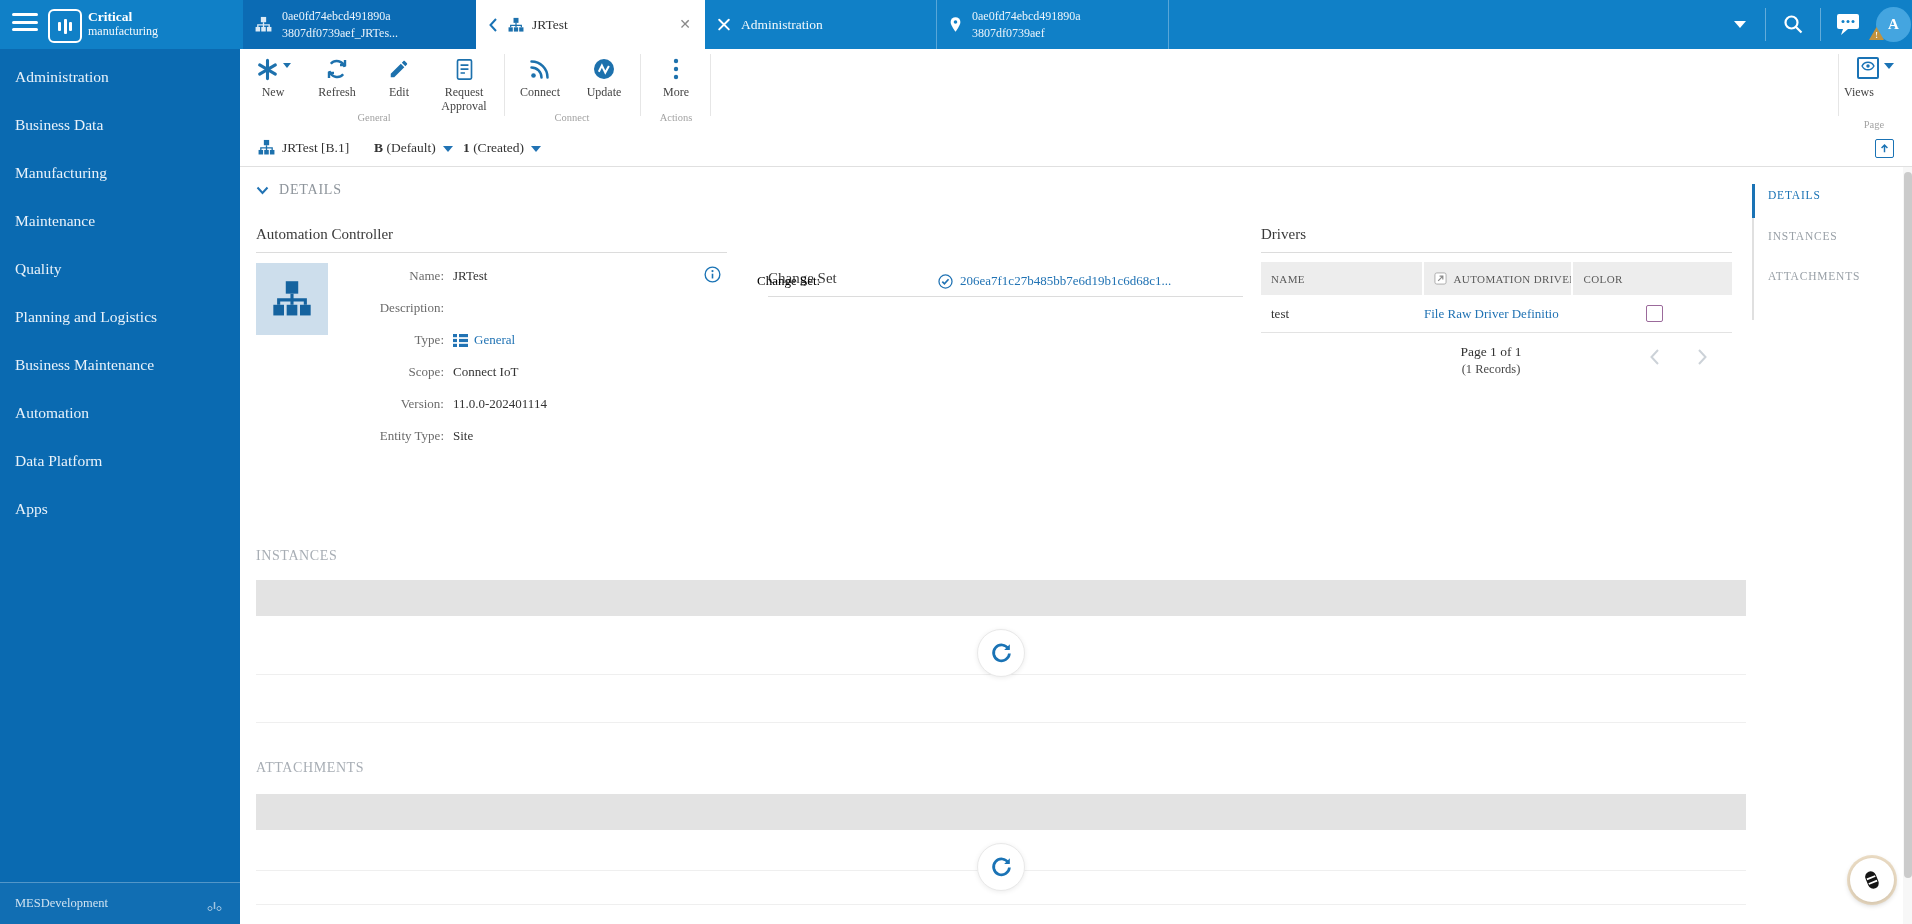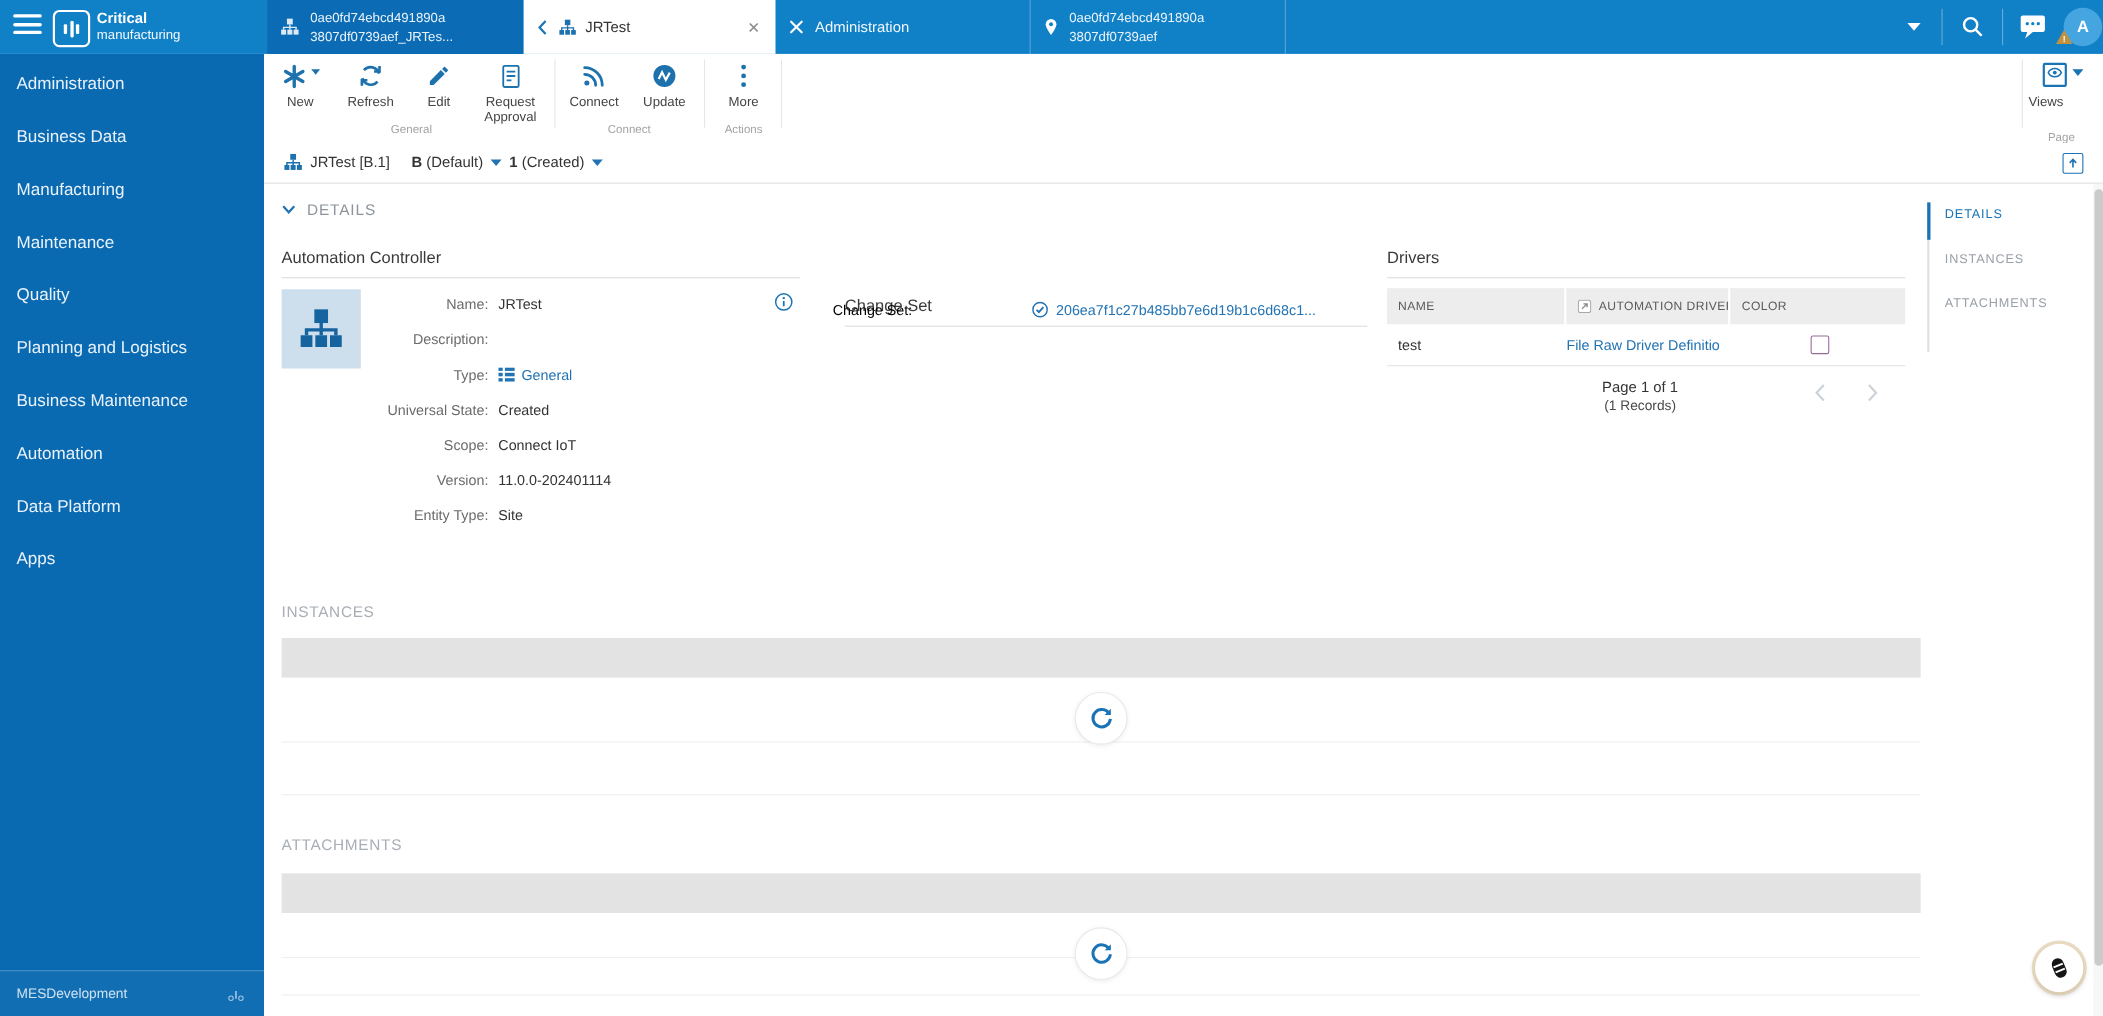--- a/index.html
+++ b/index.html
@@ -1,17 +1,17 @@
 <!DOCTYPE html>
 <html><head>
 <meta charset="utf-8">
 <style>
   html,body{margin:0;padding:0;background:#e8e8e8;}
   .screen{position:relative;width:1912px;height:924px;overflow:hidden;background:#fff;
-          font-family:Liberation Sans, sans-serif;-webkit-font-smoothing:antialiased;}
+          font-family:Liberation Serif, serif;-webkit-font-smoothing:antialiased;}
   .abs{position:absolute;}
 
   
   .topbar{position:absolute;left:0;top:0;width:1912px;height:49px;background:#1080c7;z-index:30;}
   .menu-btn{position:absolute;left:12px;top:13px;width:26px;height:22px;cursor:pointer;}
   .menu-btn span{display:block;height:3px;background:#fff;border-radius:2px;margin:0 0 4.5px 0;}
   .logo-mark{position:absolute;left:48px;top:9px;width:30px;height:30px;border:2.5px solid #fff;border-radius:6px;
              display:flex;align-items:center;justify-content:center;gap:2.5px;}
   .logo-mark i{display:block;width:3px;background:#fff;border-radius:1px;}
   .logo-mark i:nth-child(1){height:9px;}.logo-mark i:nth-child(2){height:15px;}.logo-mark i:nth-child(3){height:9px;}
@@ -422,24 +422,20 @@
                 <rect x="0" y="0" width="4" height="3.2"></rect>
                 <rect x="6" y="0" width="9" height="3.2"></rect>
                 <rect x="0" y="4.9" width="4" height="3.2"></rect>
                 <rect x="6" y="4.9" width="9" height="3.2"></rect>
                 <rect x="0" y="9.8" width="4" height="3.2"></rect>
                 <rect x="6" y="9.8" width="9" height="3.2"></rect>
               </svg>
           </span>
           <span class="link">General</span>
         </span>
-      </div>
-      <div class="frow">
-        <span class="fl">Universal State:</span>
-        <span class="fv">Created</span>
       </div>
       <div class="frow">
         <span class="fl">Scope:</span>
         <span class="fv">Connect IoT</span>
       </div>
       <div class="frow">
         <span class="fl">Version:</span>
         <span class="fv">11.0.0-202401114</span>
       </div>
       <div class="frow">

